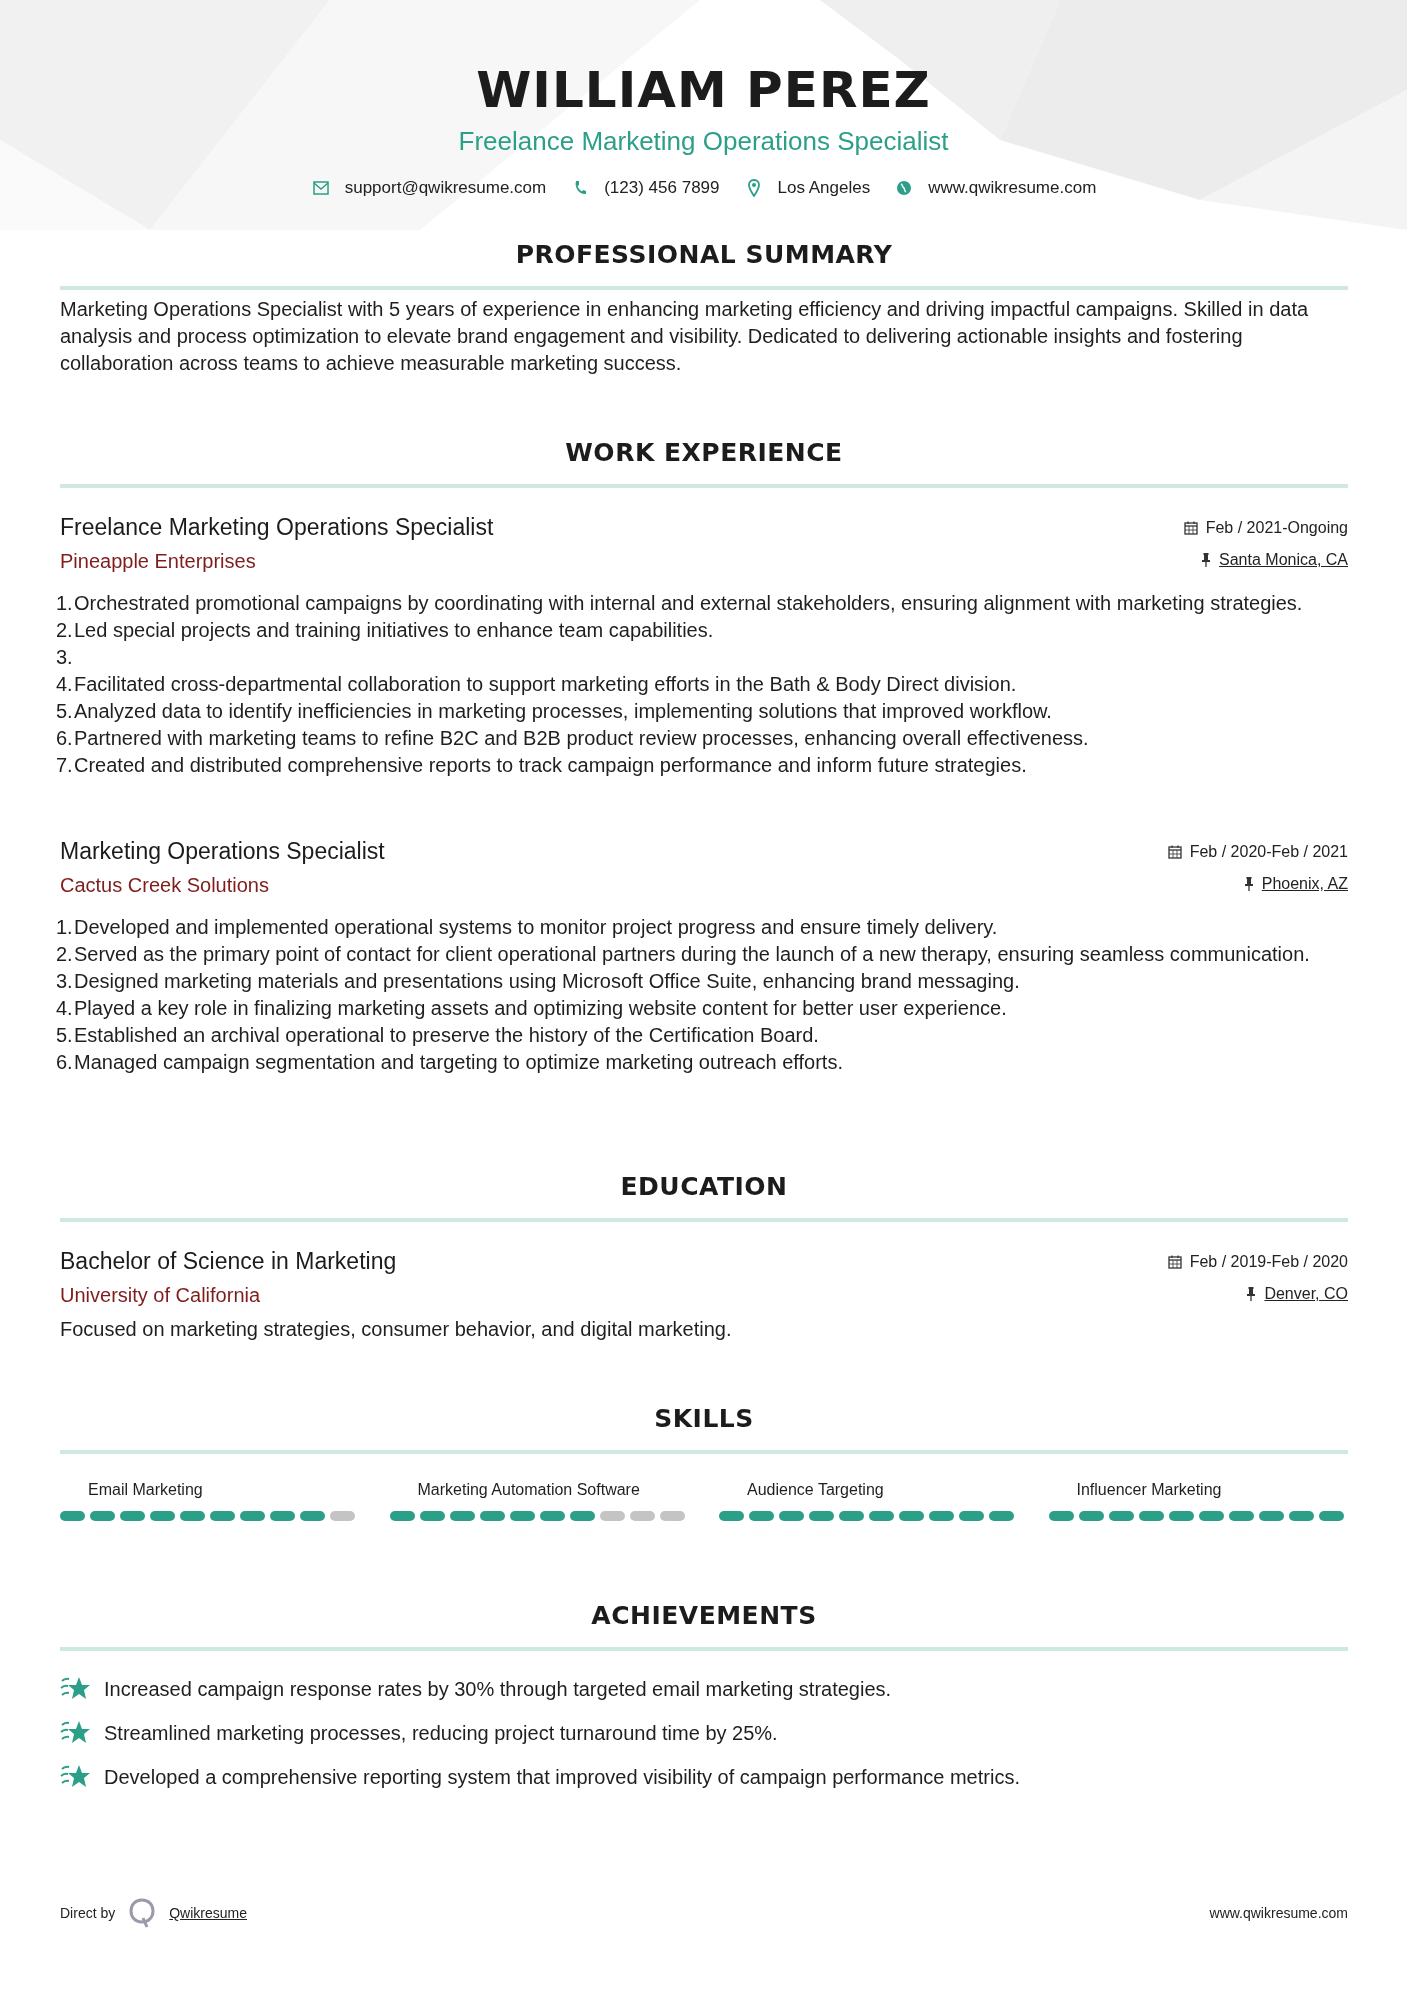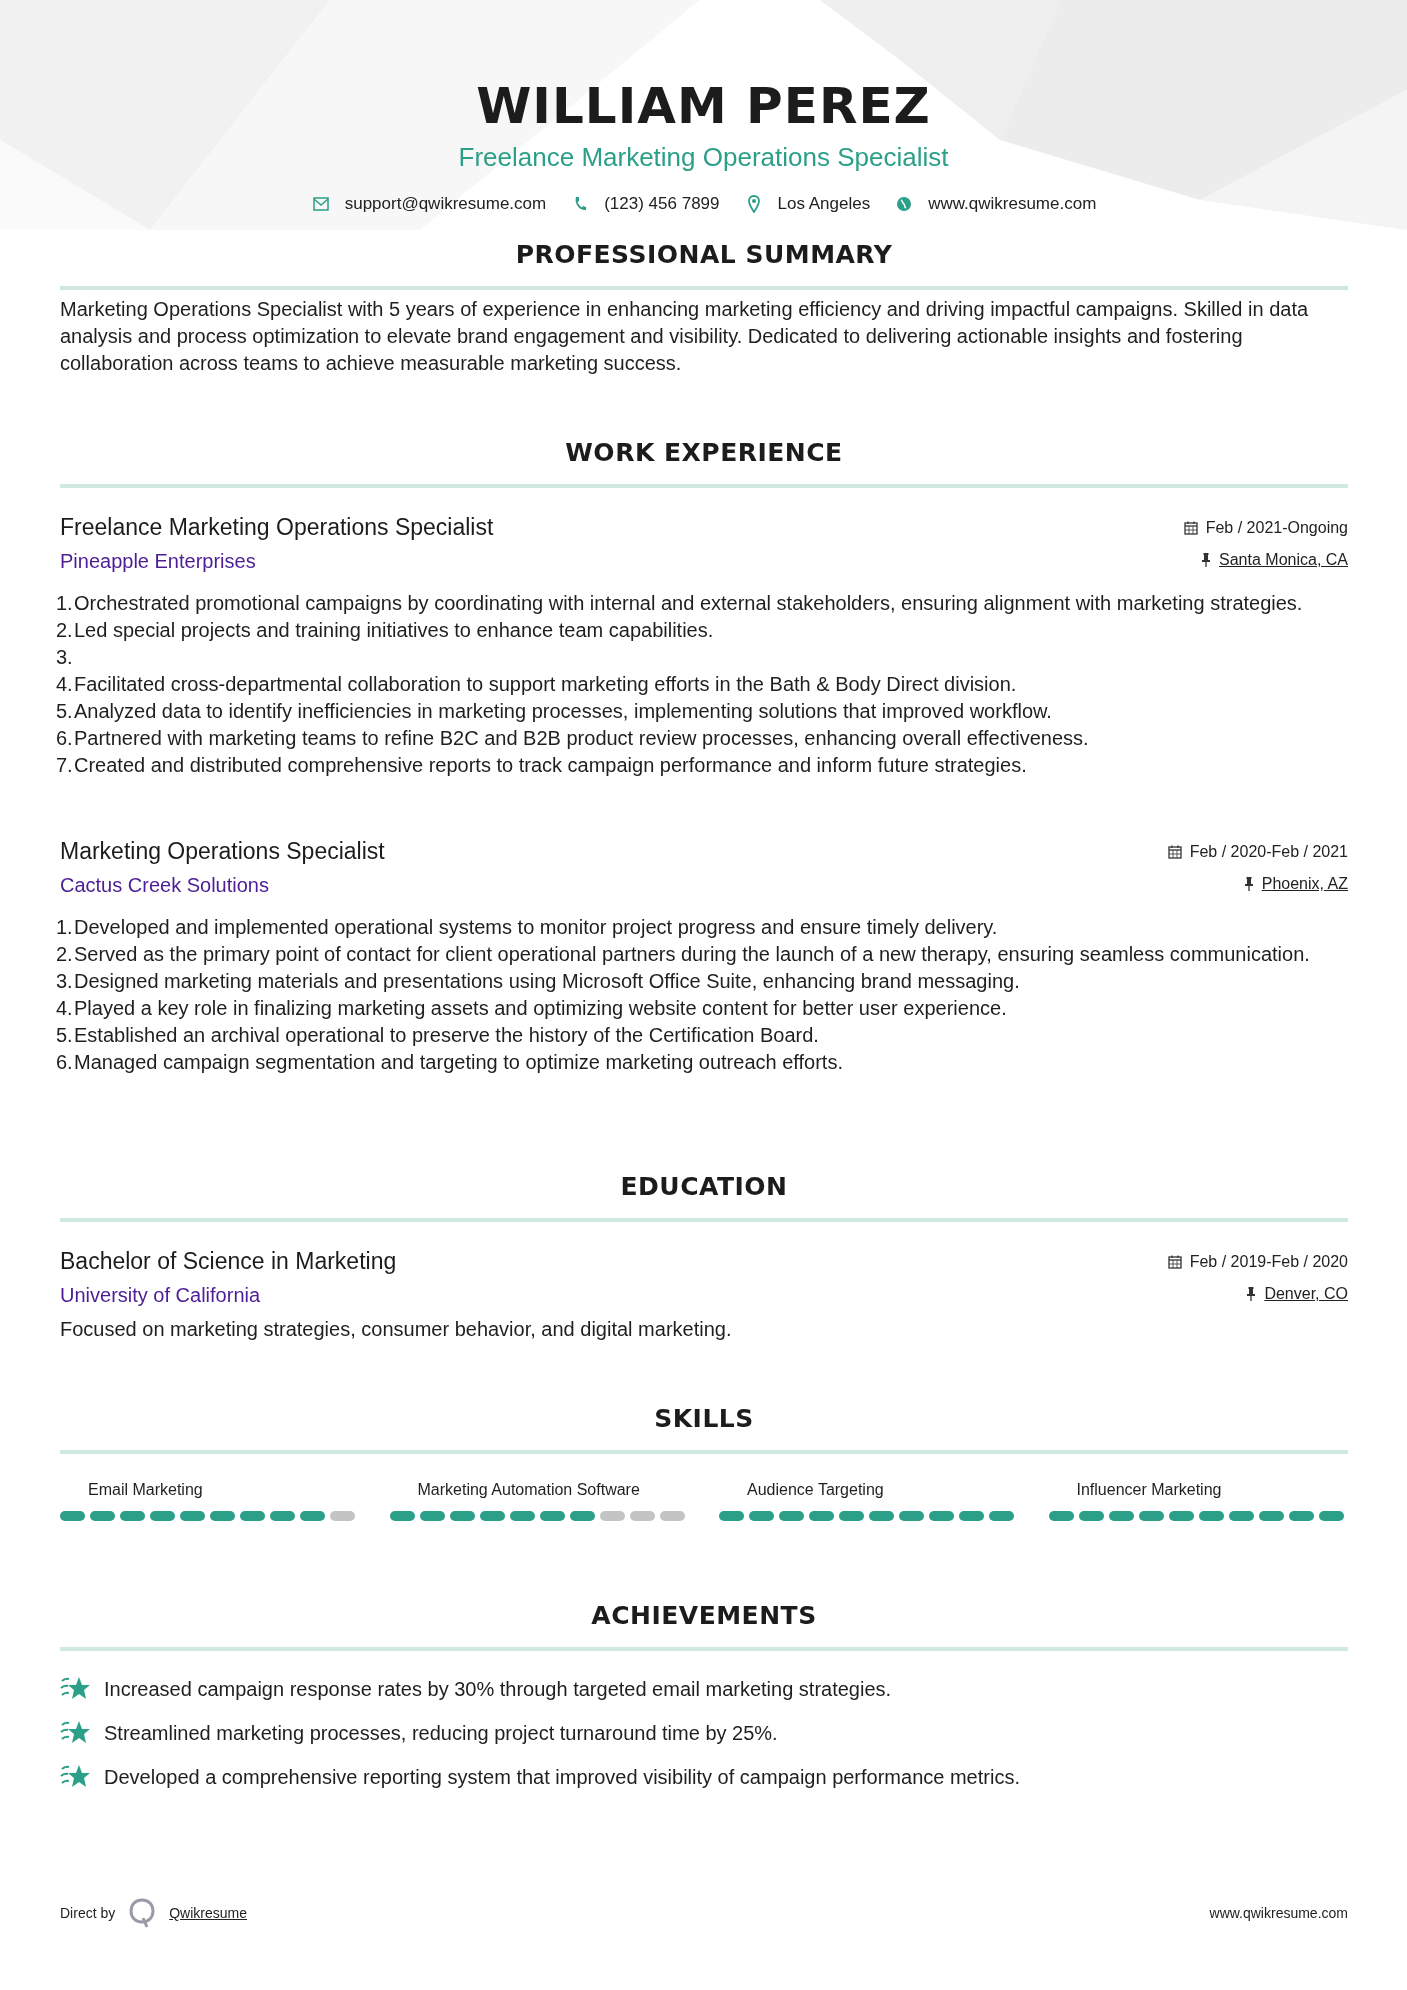--- a/index.html
+++ b/index.html
@@ -1,33 +1,33 @@
 <!DOCTYPE html>
 <html><head>
 <meta charset="utf-8">
 <style>
   * { box-sizing: border-box; margin: 0; padding: 0; }
   html, body { width: 1407px; height: 1990px; background: #ffffff; }
   body { position: relative; font-family: "Liberation Sans", sans-serif; color: #1f1f1f; overflow: hidden; }
   .bg { position: absolute; left: 0; top: 0; width: 1407px; height: 230px; overflow: hidden; z-index: 0; }
   .bg svg { width: 100%; height: 100%; }
   .page { position: relative; z-index: 1; }
-  .header { text-align: center; padding-top: 76px; }
+  .header { text-align: center; padding-top: 60px; }
   .name { font-family: "DejaVu Sans", sans-serif; font-weight: bold; font-size: 50px; letter-spacing: 1px; color: #1c1c1c; line-height: 60px; }
   .subtitle { font-size: 26px; color: #2c9f88; line-height: 34px; margin-top: 4px; }
   .contacts { display: flex; justify-content: center; align-items: center; gap: 0; margin-top: 20px; font-size: 17px; color: #222; }
   .contact { display: flex; align-items: center; margin: 0 12px; }
   .contact .ic { width: 20px; height: 20px; margin-right: 14px; display: inline-flex; align-items: center; justify-content: center; color: #2c9f88; }
   .section { position: absolute; left: 60px; width: 1288px; }
   .sec-title { text-align: center; font-family: "DejaVu Sans", sans-serif; font-weight: bold; font-size: 25px; color: #1c1c1c; letter-spacing: 0.5px; line-height: 30px; }
   .rule { height: 4px; background: #cfe8e0; margin-top: 16px; }
   .para { font-size: 20px; line-height: 27px; color: #1f1f1f; }
   .entry-head { position: relative; height: 70px; }
   .entry-title { position: absolute; left: 0; top: 0; font-size: 23px; color: #1c1c1c; line-height: 30px; }
-  .entry-org { position: absolute; left: 0; top: 36px; font-size: 20px; color: #4c1d95; line-height: 26px; }
+  .entry-org { position: absolute; left: 0; top: 36px; font-size: 20px; color: #7f1d1d; line-height: 26px; }
   .meta { position: absolute; right: 0; font-size: 16px; color: #222; display: flex; align-items: center; line-height: 20px; }
   .meta .ic { margin-right: 8px; display: inline-flex; }
   .meta.date { top: 6px; }
   .meta.loc { top: 38px; text-decoration: underline; }
   ol.bullets { list-style: none; font-size: 20px; line-height: 27px; color: #1f1f1f; }
   ol.bullets li { display: flex; }
   ol.bullets li .num { width: 18px; flex-shrink: 0; margin-left: -4px; }
   .skills { display: flex; gap: 30px; }
   .skill { width: 300px; }
   .skill-name { font-size: 16px; line-height: 27px; min-height: 27px; margin-left: 28px; }

